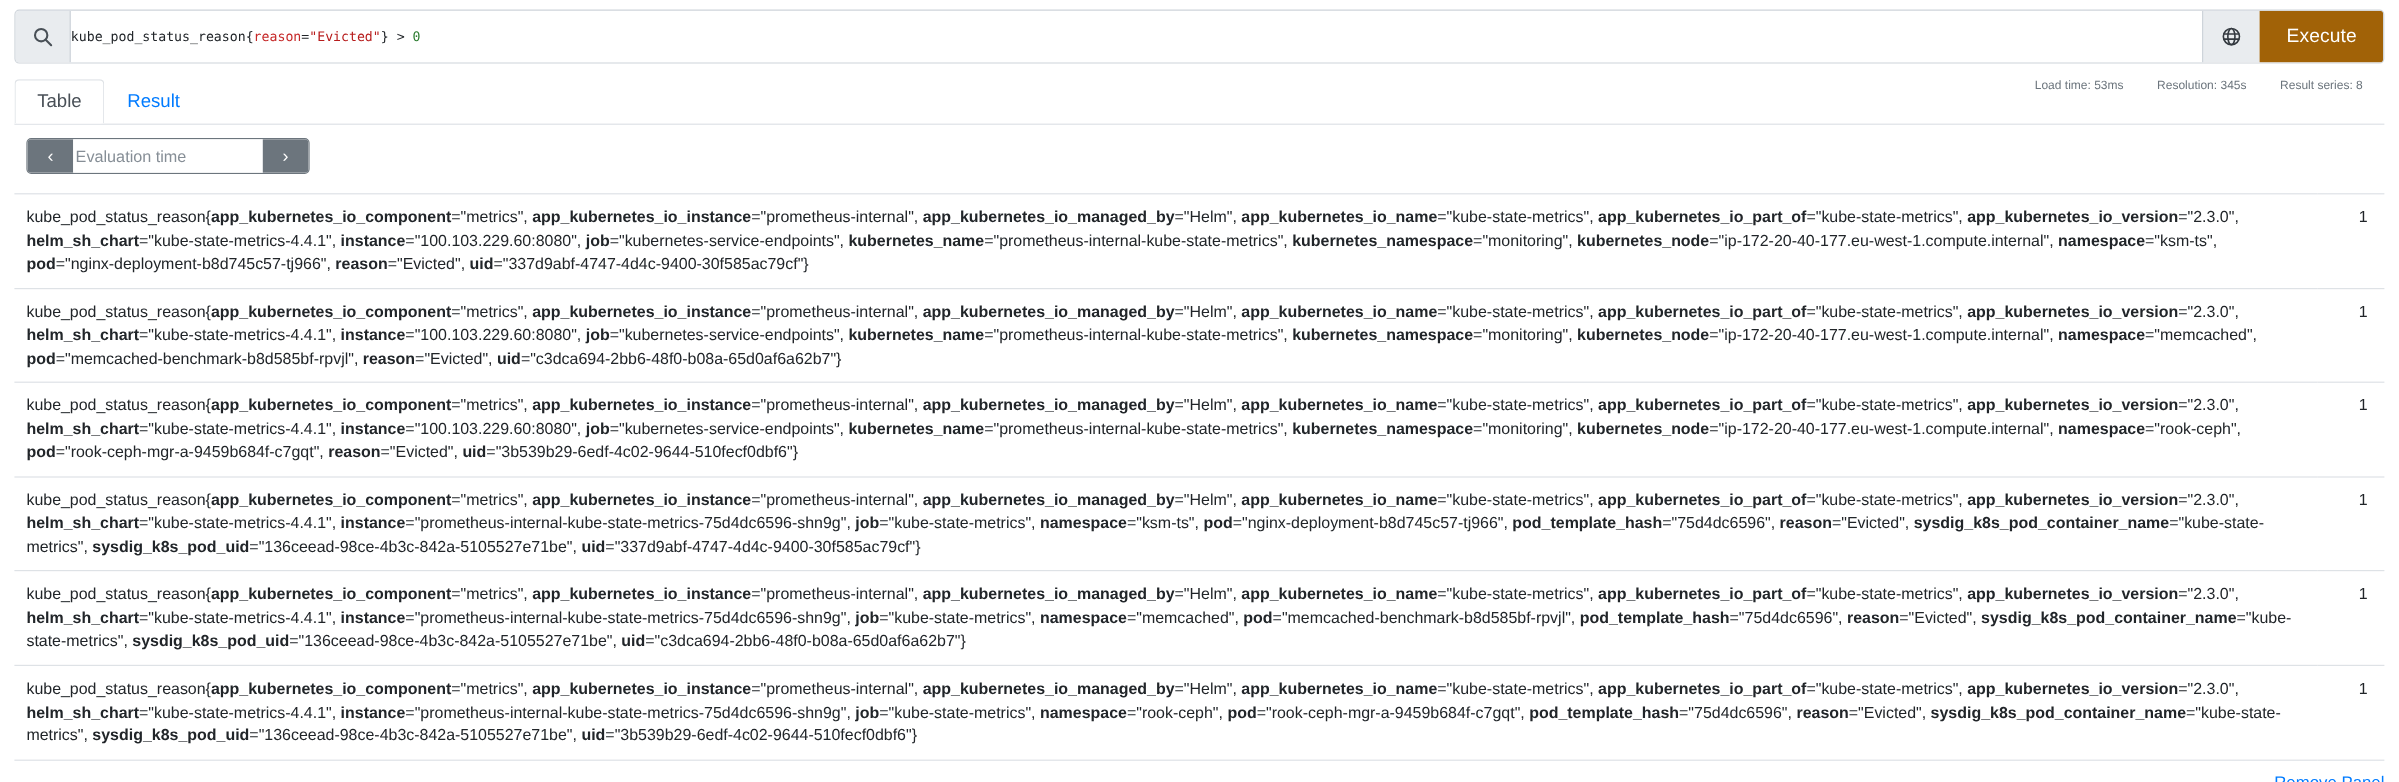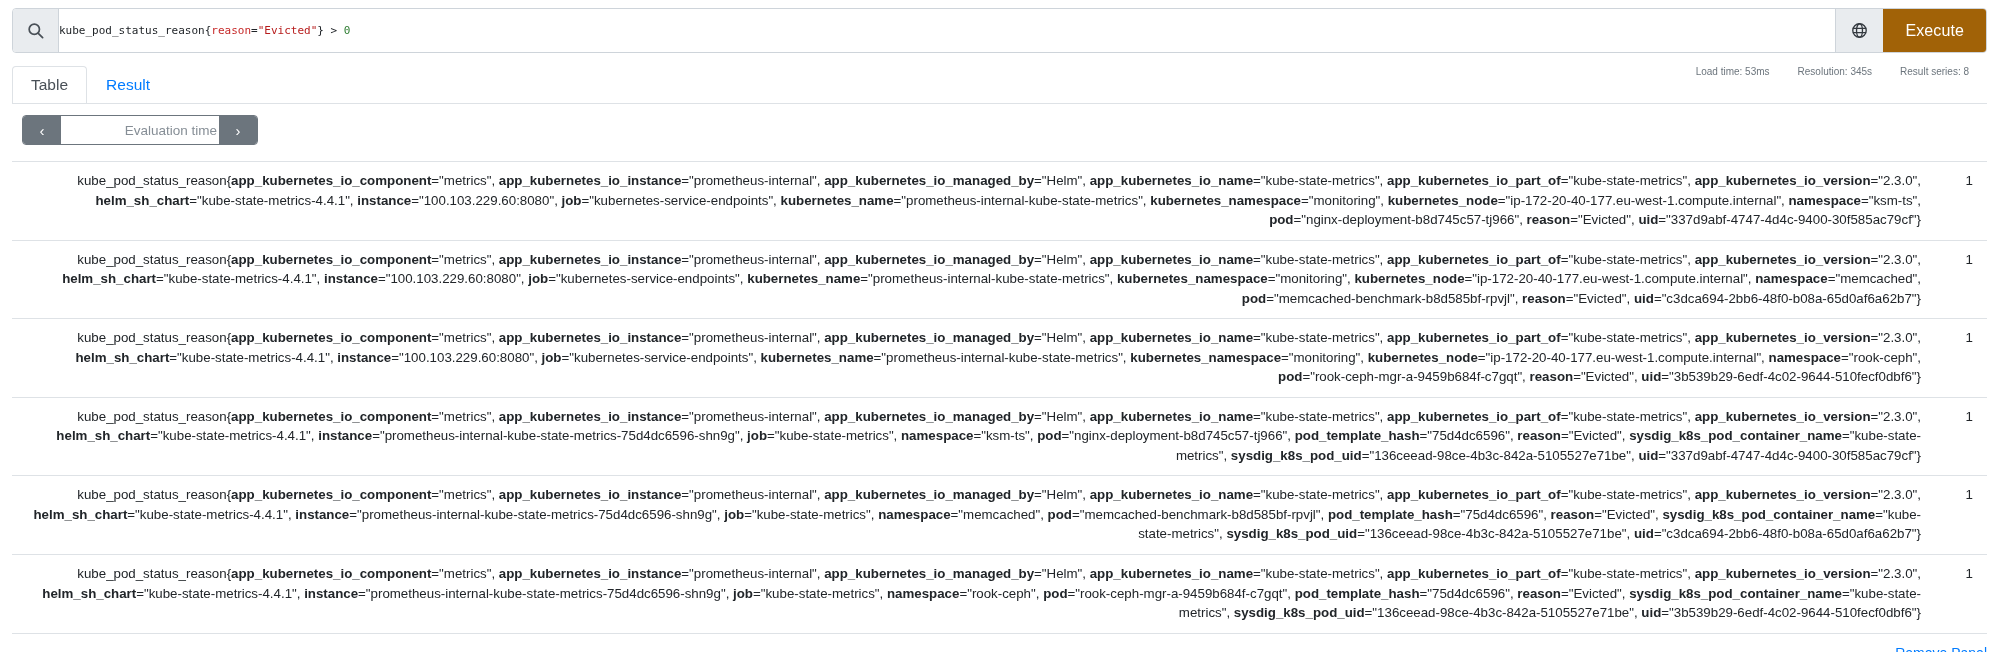--- a/index.html
+++ b/index.html
@@ -122,21 +122,21 @@
     background: #6c757d;
     color: #fff;
     display: flex; align-items: center; justify-content: center;
     cursor: pointer;
     font-size: 15px;
   }
   .eval-input {
     width: 158px;
     background: #fff;
     border: none;
-    text-align: right;
+    text-align: left;
     font-size: 13.5px;
     color: #ec4899;
     font-family: "Liberation Sans", sans-serif;
     outline: none;
   }
   .eval-input::placeholder { color: #868e96; }
 
   
   .result-table {
     margin: 16px 12px 0 12px;
@@ -146,21 +146,21 @@
   }
   .result-table tr { border-top: 1px solid #dee2e6; }
   .result-table tr:last-child { border-bottom: 1px solid #dee2e6; }
   .result-table td {
     padding: 9px 10px 10px 10px;
     vertical-align: top;
     font-size: 13.3px;
     line-height: 1.47;
     color: #212529;
   }
-  td.metric-cell { word-break: break-word; text-align: right; }
+  td.metric-cell { word-break: break-word; }
   td.value-cell {
     width: 56px;
     text-align: right;
     white-space: nowrap;
     padding-right: 14px;
   }
   .lbl { font-weight: bold; }
   .metric-name { font-weight: normal; }
 
   

